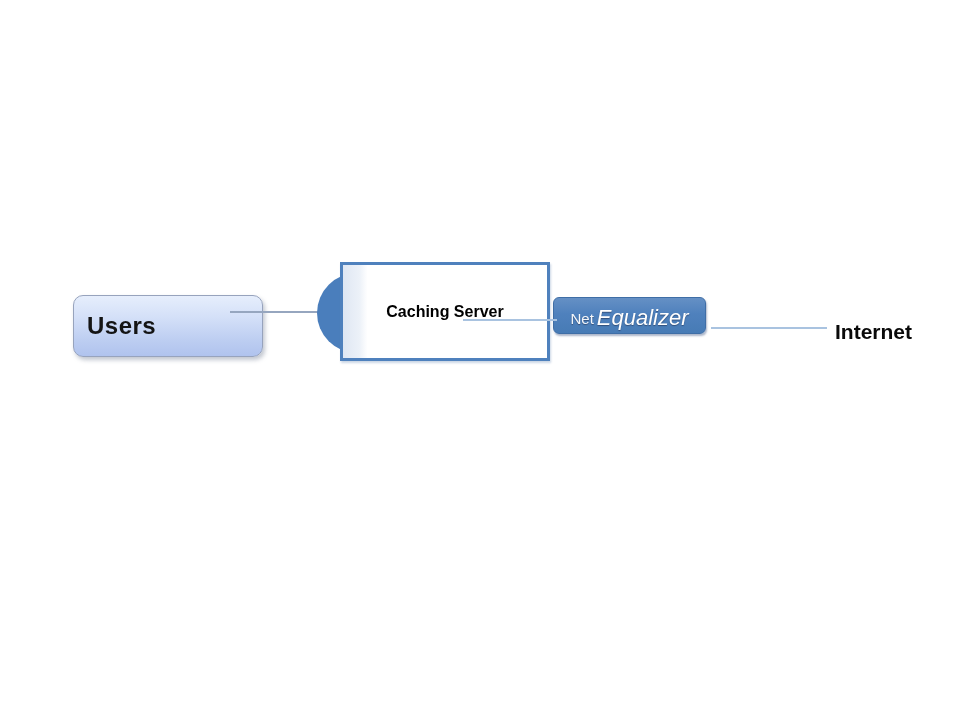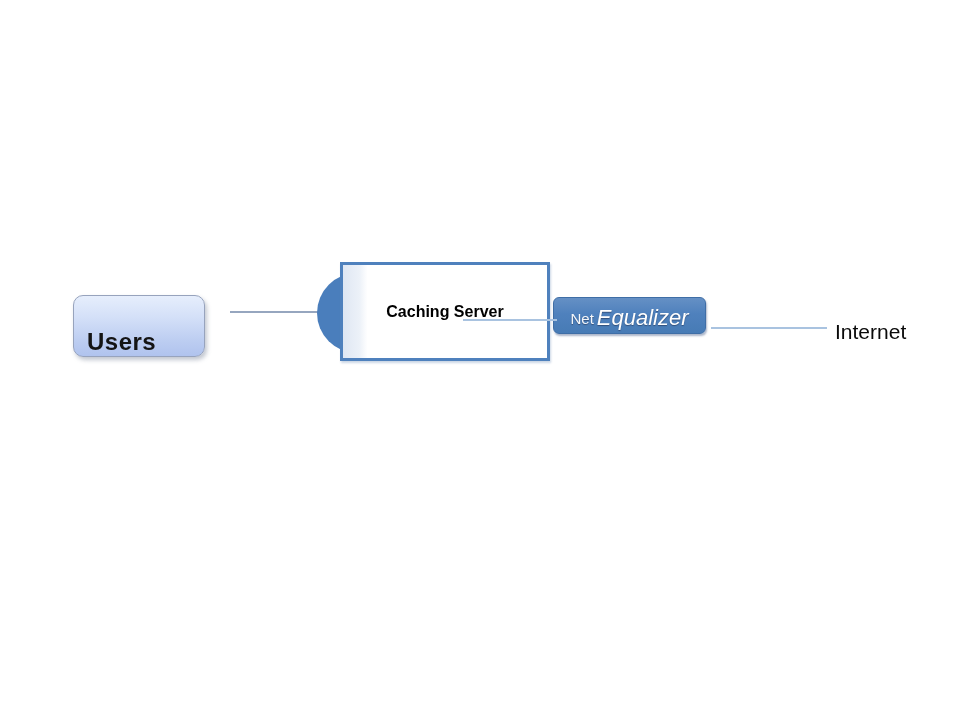--- a/index.html
+++ b/index.html
@@ -9,27 +9,27 @@
     height: 720px;
     background: #ffffff;
     overflow: hidden;
     font-family: "Liberation Sans", sans-serif;
   }
 
   
   .users-node {
     position: absolute;
     left: 73px; top: 295px;
-    width: 132px; height: 62px;
+    width: 190px; height: 62px;
     border-radius: 10px;
     border: 1px solid #97a3bd;
     background: linear-gradient(to bottom, #e6eefc 0%, #d4e0f8 35%, #bccdf1 75%, #b0c3ee 100%);
     box-shadow: 2px 3px 4px rgba(120,130,150,0.45);
     display: flex;
-    align-items: flex-end;
+    align-items: center;
     box-sizing: border-box;
     padding-left: 13px;
   }
   .users-node .label {
     font-size: 24px;
     font-weight: 600;
     color: #141414;
     letter-spacing: 0.5px;
   }
 
@@ -115,21 +115,21 @@
     text-shadow: 0 1px 1px rgba(40,60,95,0.7);
     align-self: center;
     font-style: italic;
   }
 
   
   .internet-label {
     position: absolute;
     left: 835px; top: 320px;
     font-size: 21px;
-    font-weight: normal;
+    font-weight: bold;
     color: #0a0a0a;
     white-space: nowrap;
   }
 </style>
 </head>
 <body>
 
 <div class="canvas">
 
   <div class="users-node">

